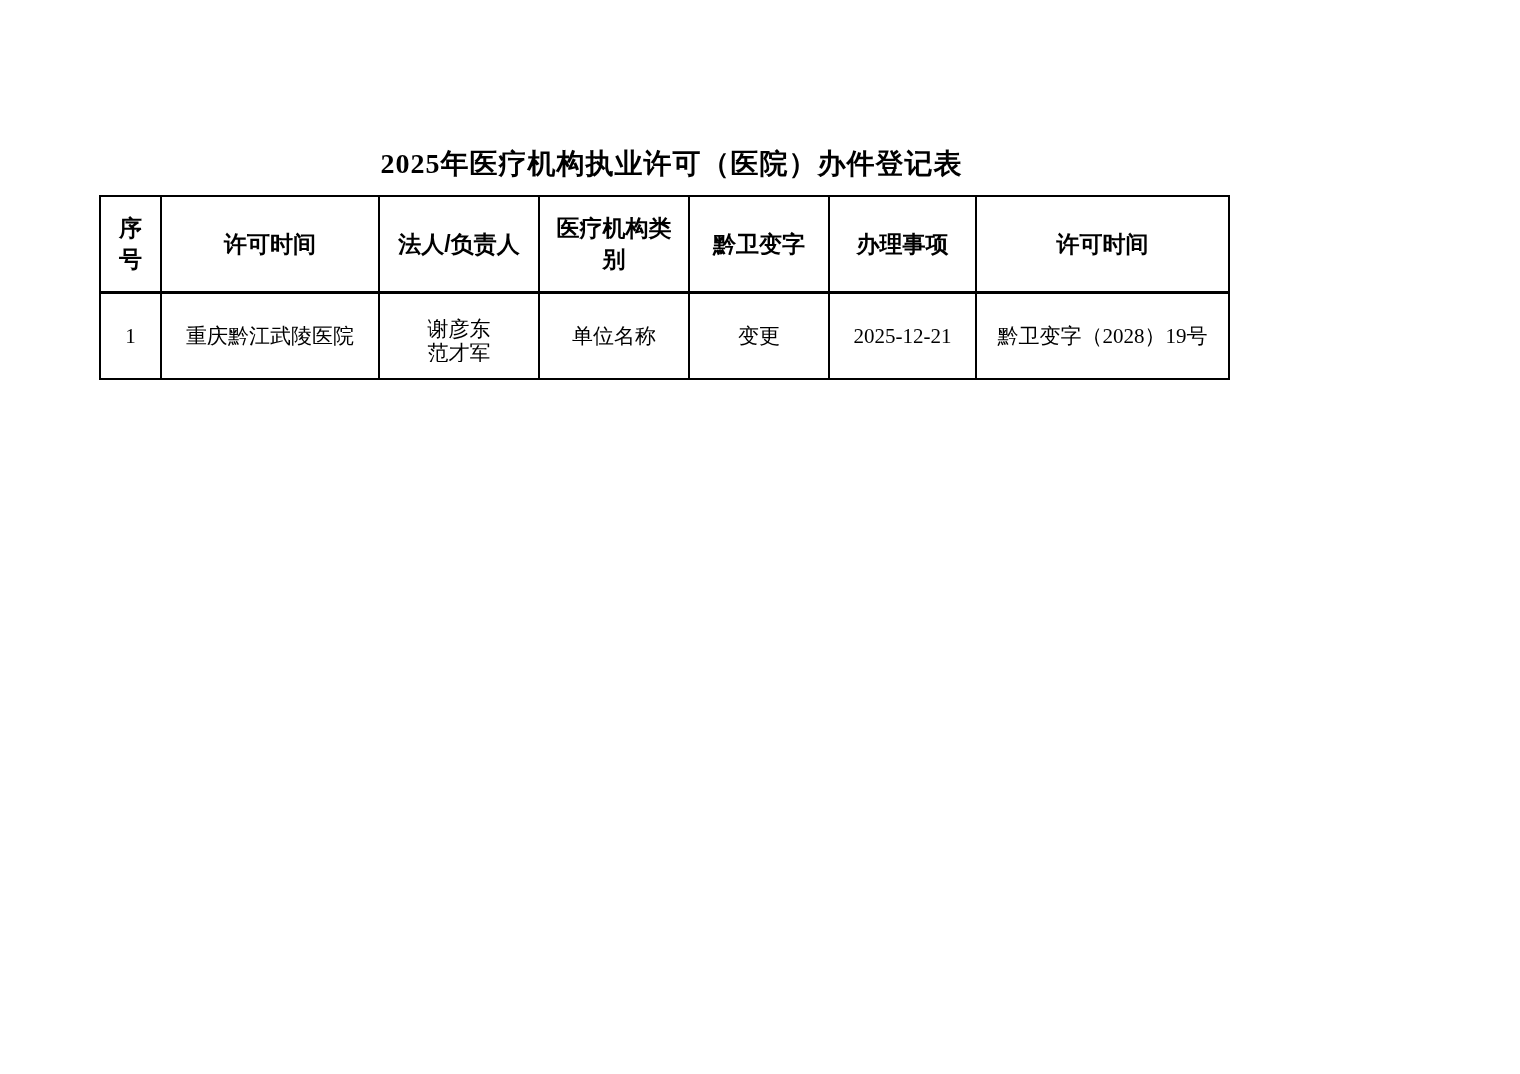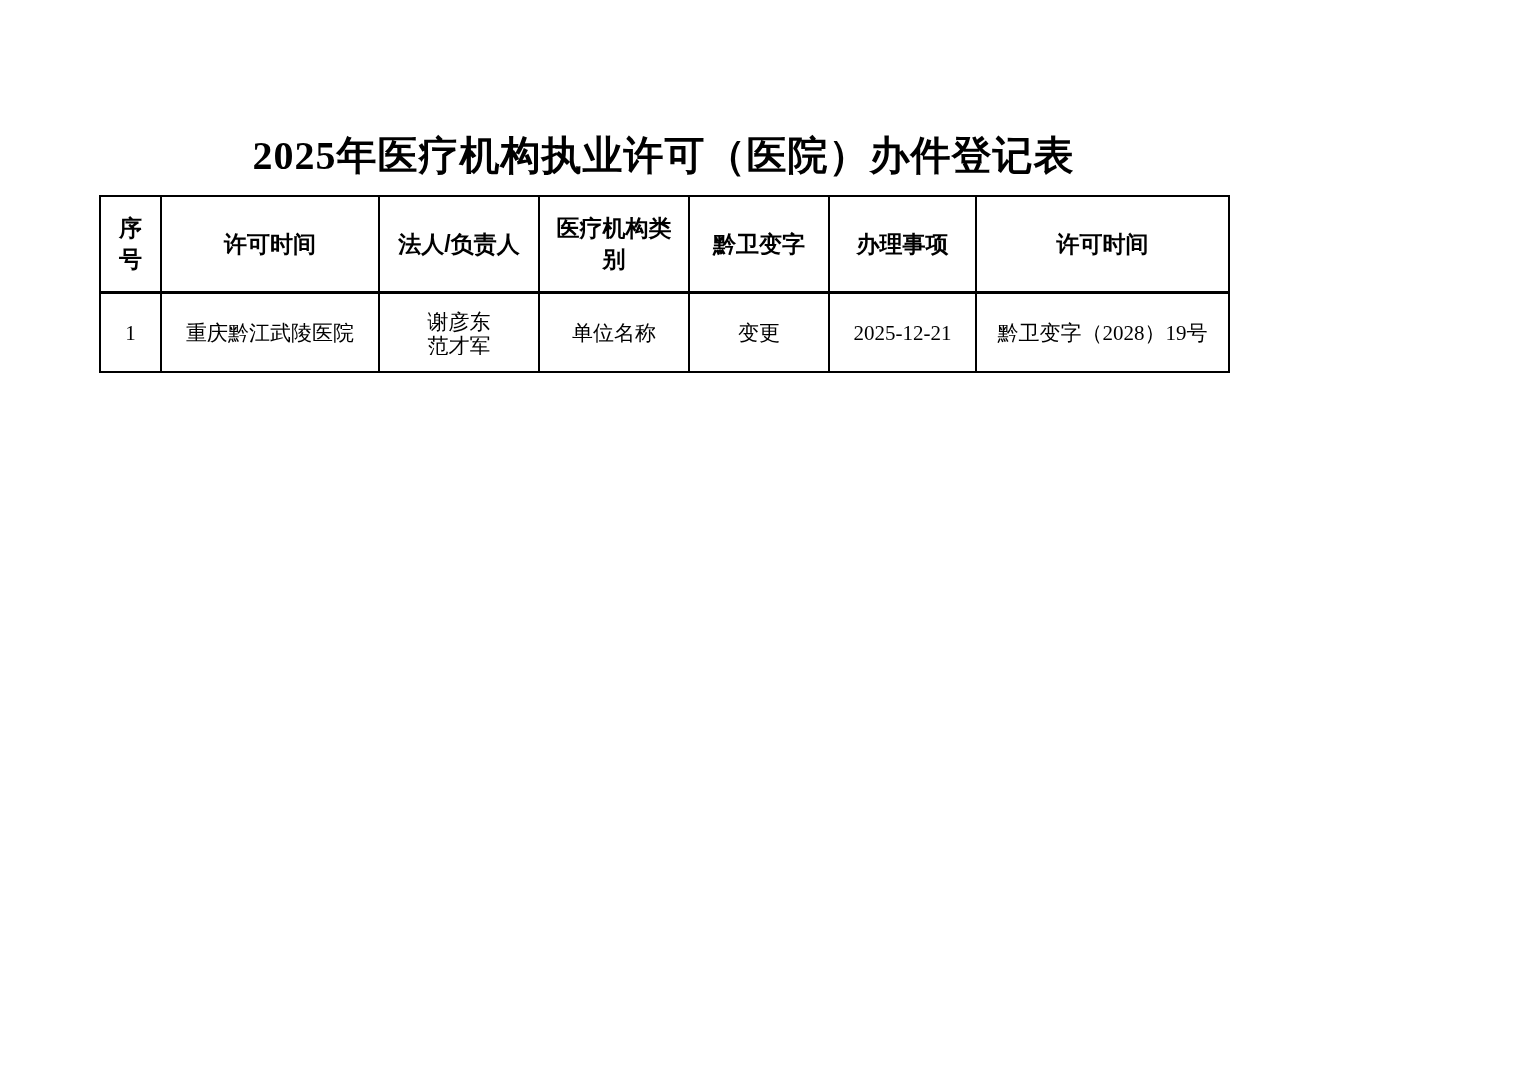--- a/index.html
+++ b/index.html
@@ -13,25 +13,25 @@
     height: 1074px;
     color: #000000;
     font-family: "Liberation Serif", "DejaVu Serif", serif;
     overflow: hidden;
   }
   .doc-title {
     position: absolute;
     left: 99px;
     top: 136px;
     width: 1129px;
-    margin: 0;
+    margin: 8px;
     text-align: center;
     font-family: "Liberation Serif", "DejaVu Serif", serif;
     font-weight: bold;
-    font-size: 40px;
+    font-size: 28px;
     line-height: 40px;
     letter-spacing: 1px;
     white-space: nowrap;
   }
   table.reg-table {
     position: absolute;
     left: 99px;
     top: 195px;
     width: 1129px;
     table-layout: fixed;
@@ -58,20 +58,21 @@
     font-family: "Liberation Serif", "DejaVu Serif", serif;
     font-weight: normal;
     font-size: 21px;
     line-height: 24px;
   }
   .two-line {
     display: block;
     height: 45px;
     overflow: hidden;
     line-height: 24px;
+    margin-top: 7px;
   }
   .two-line span {
     display: block;
   }
 </style>
 </head>
 <body>
 
 <div class="page">
 

